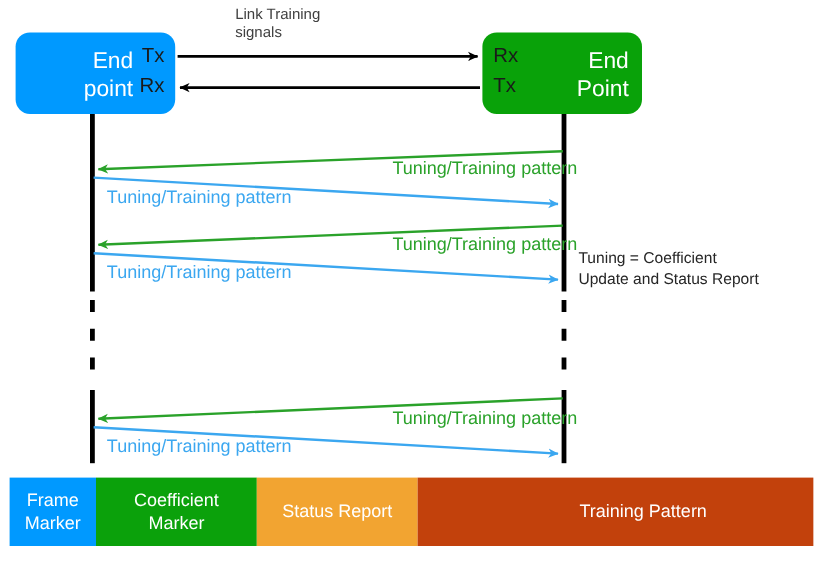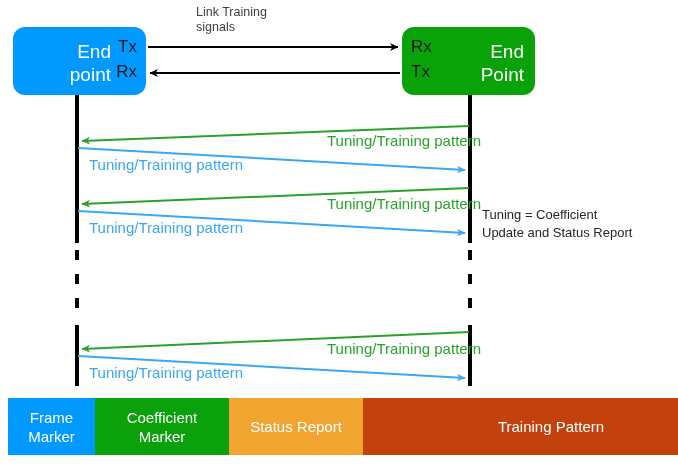--- a/index.html
+++ b/index.html
@@ -120,21 +120,21 @@
     display: flex;
     align-items: center;
     justify-content: center;
     color: #ffffff;
     font-size: 15px;
     line-height: 19px;
     text-align: center;
     white-space: pre-line;
     box-sizing: border-box;
   }
-  #seg-frame-marker    { width: 87px;  background: #0099ff; }
+  #seg-frame-marker    { width: 72px;  background: #0099ff; }
   #seg-coefficient     { width: 134px; background: #0ba10b; }
   #seg-status-report   { width: 134px; background: #f2a431; }
   #seg-training-pattern{ width: 376px; background: #c2410c; }
 </style>
 </head>
 <body>
 
 <div id="canvas">
 
   <svg id="wires" viewBox="0 0 678 469" xmlns="http://www.w3.org/2000/svg">

